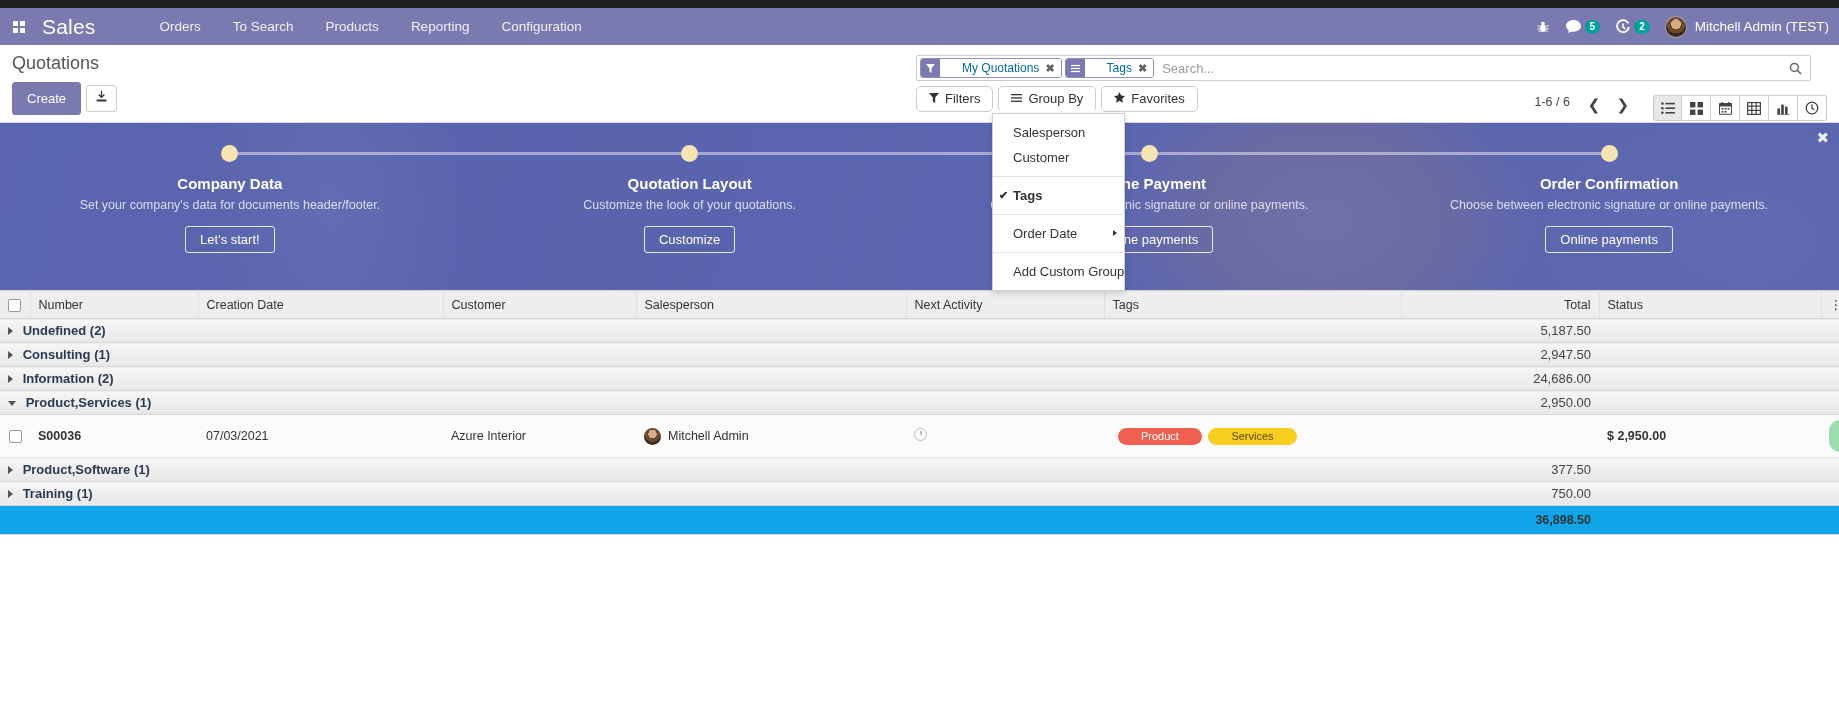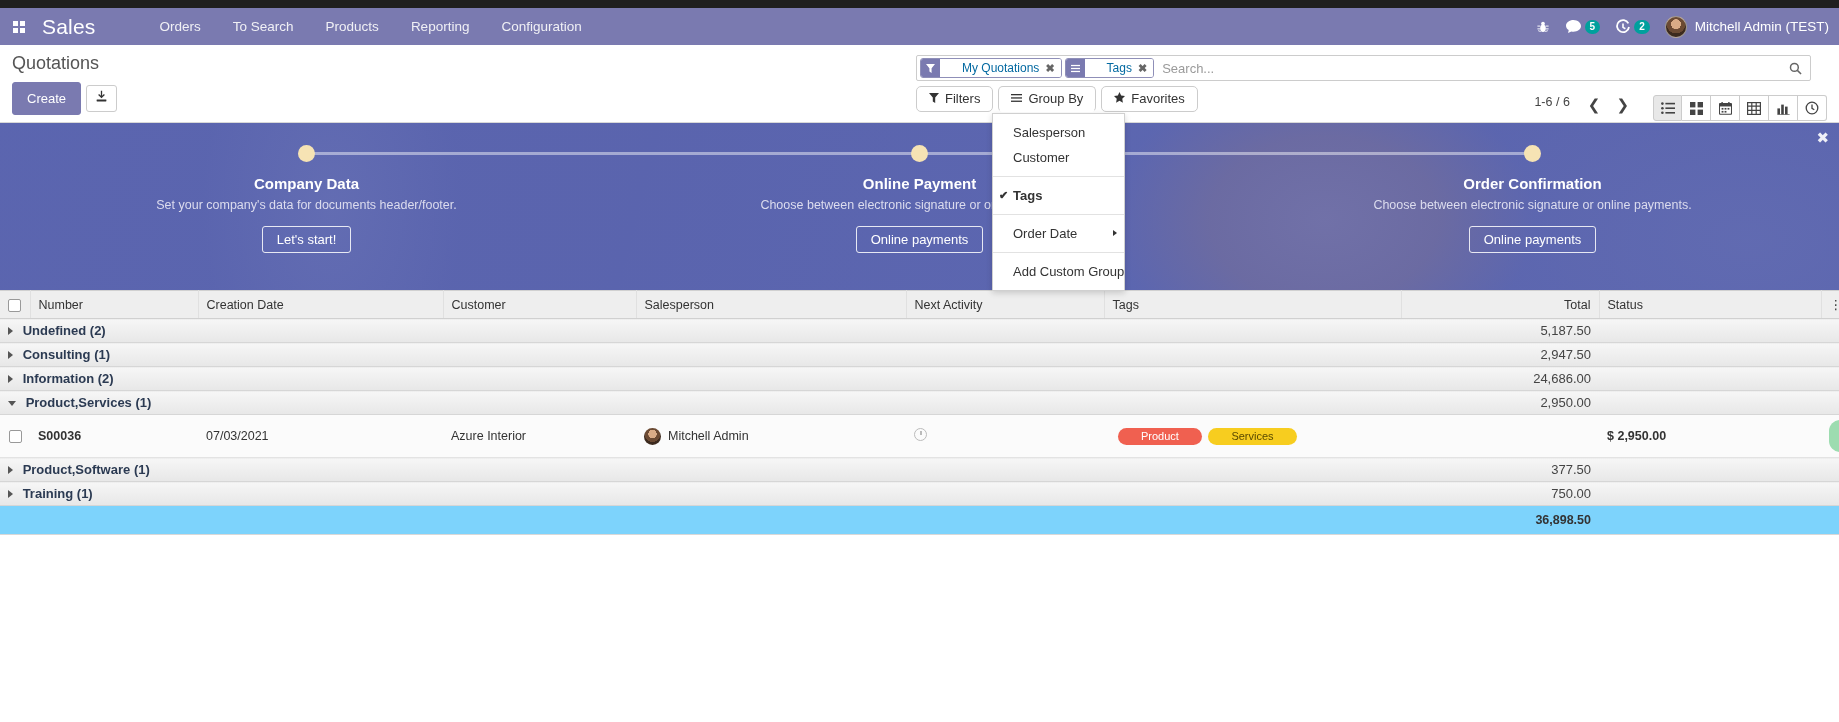--- a/index.html
+++ b/index.html
@@ -241,21 +241,21 @@
   }
   .tag {
     display: inline-block; color: #fff; font-size: 11px;
     border-radius: 9px; padding: 2px 23px; margin-right: 3px; line-height: 13px;
   }
   .status-pill {
     display: inline-block; background: #9ddcb0; color: #2b4133;
     font-size: 11.5px; border-radius: 11px; padding: 3px 10px; line-height: 13px;
   }
   tr.total-row td {
-    background: #7dd3fc; border-bottom: 1px solid #d8d8d8;
+    background: #0ea5e9; border-bottom: 1px solid #d8d8d8;
     font-size: 12.5px; font-weight: bold; color: #333;
     padding: 7px 8px; height: 27px;
   }
   tr.total-row td.num { text-align: right; }
   .opt-dots { color: #555; font-size: 13px; text-align: center; cursor: pointer; }
 </style>
 </head>
 <body>
 
 <div class="top-strip"></div>
@@ -472,20 +472,27 @@
     <div class="step">
       <div class="line"></div>
       <div class="dot"></div>
       <h3>Company Data</h3>
       <p>Set your company's data for documents header/footer.</p>
       <button class="sbtn">Let's start!</button>
     </div>
     <div class="step">
       <div class="line"></div>
       <div class="dot"></div>
+      <h3>Quotation Layout</h3>
+      <p>Customize the look of your quotations.</p>
+      <button class="sbtn">Customize</button>
+    </div>
+    <div class="step">
+      <div class="line"></div>
+      <div class="dot"></div>
       <h3>Online Payment</h3>
       <p>Choose between electronic signature or online payments.</p>
       <button class="sbtn">Online payments</button>
     </div>
     <div class="step">
       <div class="line"></div>
       <div class="dot"></div>
       <h3>Order Confirmation</h3>
       <p>Choose between electronic signature or online payments.</p>
       <button class="sbtn">Online payments</button>

